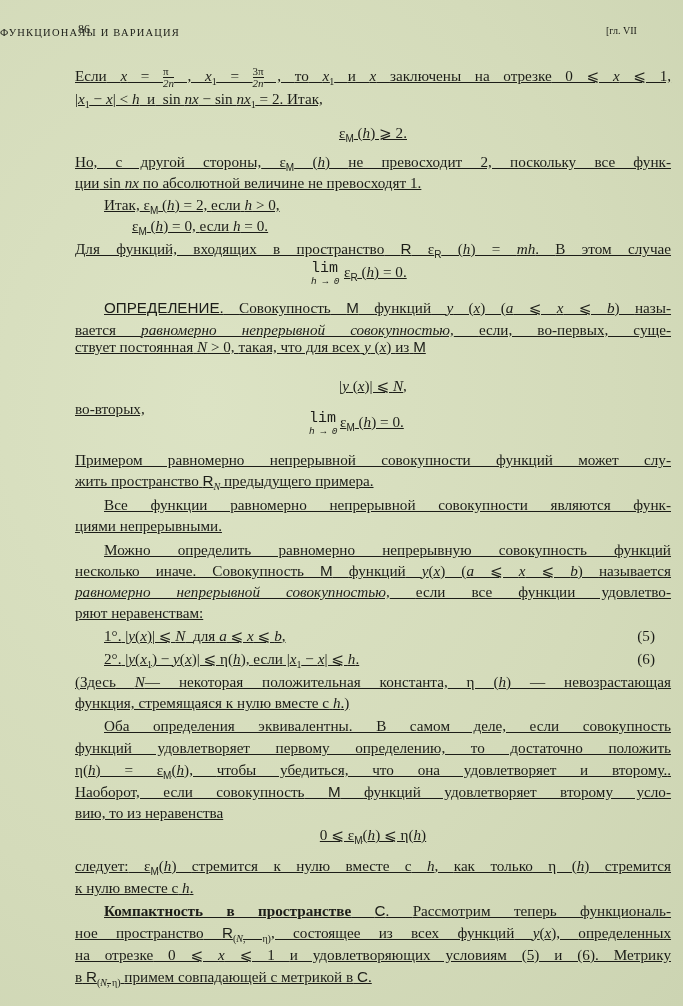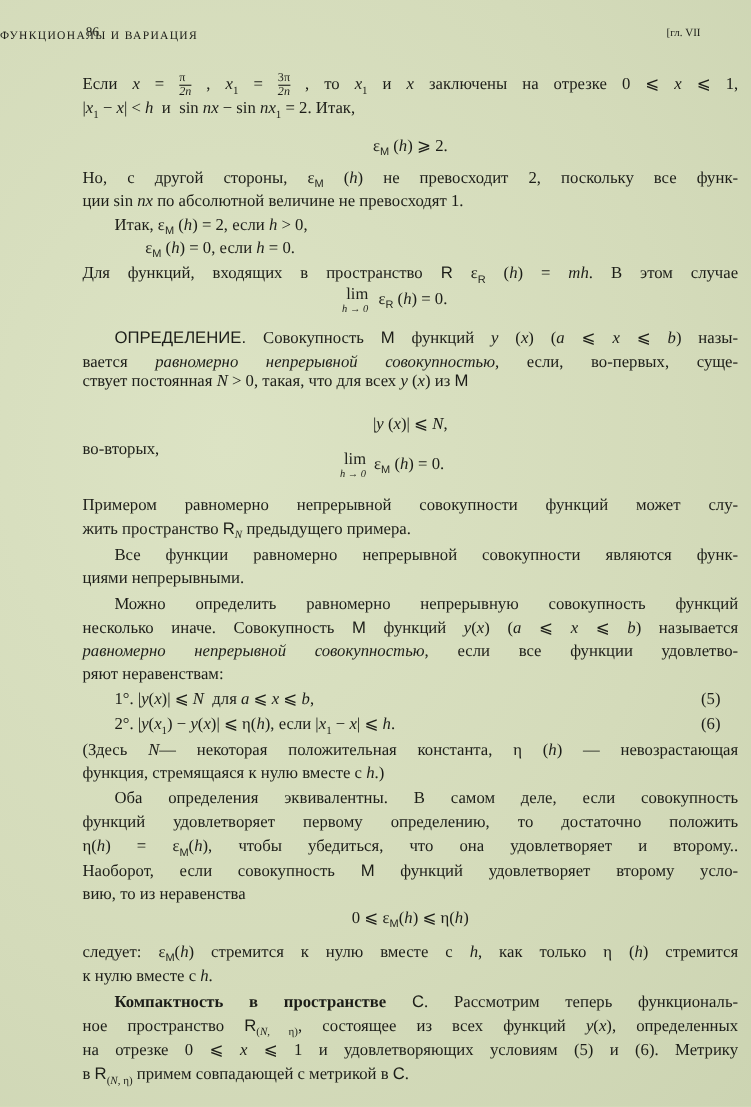--- a/index.html
+++ b/index.html
@@ -8,33 +8,33 @@
     background: #d6ddbd;
     background-image: radial-gradient(ellipse at 30% 40%, #dce3c4 0%, #d4dbba 60%, #ccd4b2 100%);
     font-family: "Liberation Serif", serif;
     color: #1c1d18;
     position: relative;
   }
   .page { position: absolute; left: 0; top: 0; width: 683px; height: 1006px; }
   .ln {
     position: absolute; left: 75px; width: 596px;
     font-size: 15.2px; line-height: 18px; white-space: nowrap;
-    text-align: justify; text-align-last: justify;
+    text-align: justify; text-align-last: justify; text-decoration: underline;
   }
   .ln.last { text-align-last: left; }
   .ln.ind { left: 104px; width: 567px; }
   .ln.center { left: 75px; width: 596px; text-align: center; text-align-last: center; }
   .page-number { position: absolute; left: 78px; top: 22px; font-size: 12px; }
   .running-head { position: absolute; left: 0; width: 683px; top: 27px; text-align: left; font-size: 10.5px; letter-spacing: 1.2px; }
   .chapter-ref { position: absolute; left: 606px; top: 25px; font-size: 10px; }
   i, .it { font-style: italic; }
   .sans { font-family: "Liberation Sans", sans-serif; }
   .bold { font-weight: bold; }
   .eq-num { position: absolute; right: 16px; }
-  .lim { position: absolute; font-size: 15px; text-align: right; }
+  .lim { position: absolute; font-size: 15px; text-align: left; font-family: Liberation Mono, monospace; }
   .lim .sub { display: block; font-size: 9.5px; line-height: 10px; font-style: italic; }
   sub { font-size: 10px; }
 </style>
 </head>
 <body>
 
 <div class="page">
 
   <span class="page-number">86</span>
   <div class="running-head">ФУНКЦИОНАЛЫ И ВАРИАЦИЯ</div>

